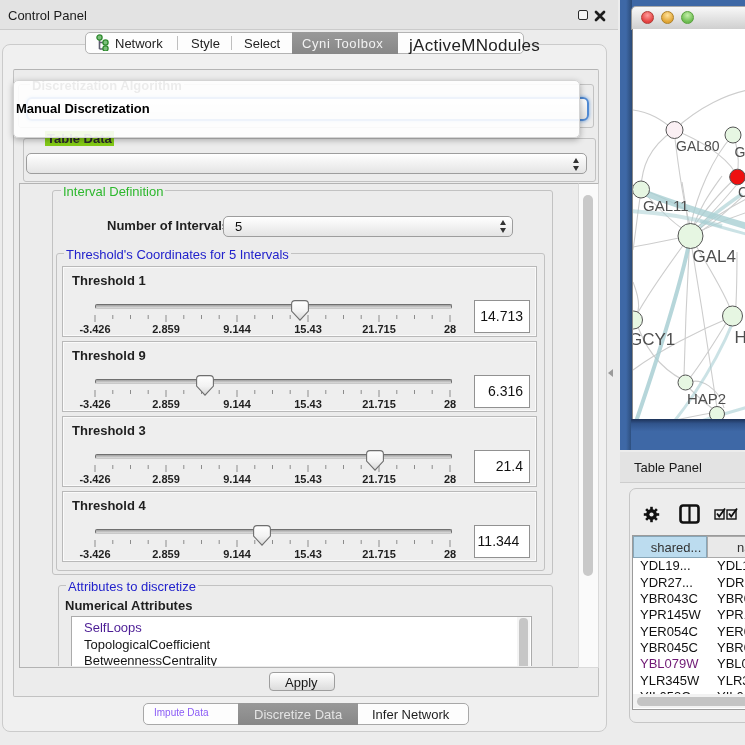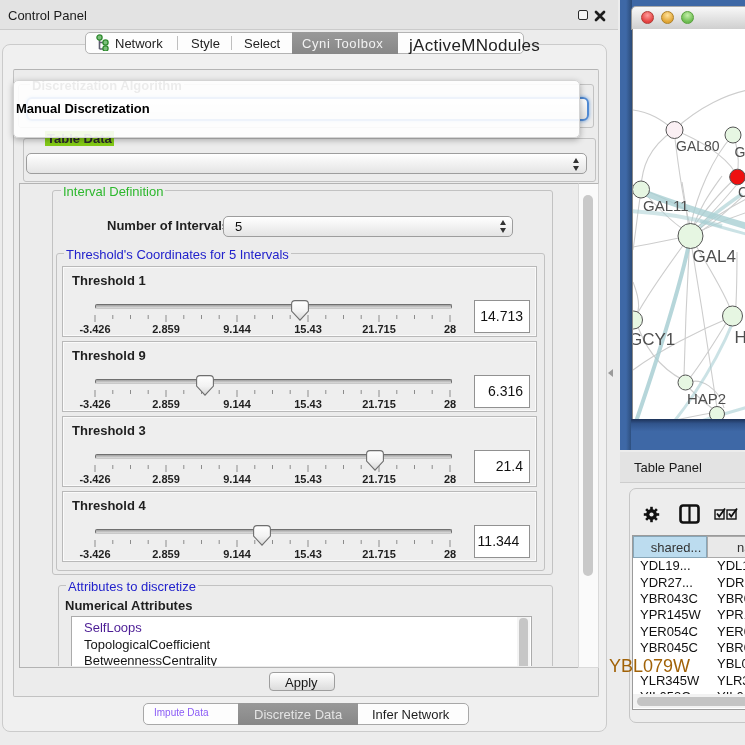--- a/index.html
+++ b/index.html
@@ -374,21 +374,21 @@
 <div class="lbl" style="left:640px;top:575px;font-size:13px;color:#111;">YDR27...</div>
 <div class="lbl" style="left:717px;top:575px;font-size:13px;color:#111;">YDR2</div>
 <div class="lbl" style="left:640px;top:591px;font-size:13px;color:#111;">YBR043C</div>
 <div class="lbl" style="left:717px;top:591px;font-size:13px;color:#111;">YBR0</div>
 <div class="lbl" style="left:640px;top:607px;font-size:13px;color:#111;">YPR145W</div>
 <div class="lbl" style="left:717px;top:607px;font-size:13px;color:#111;">YPR1</div>
 <div class="lbl" style="left:640px;top:624px;font-size:13px;color:#111;">YER054C</div>
 <div class="lbl" style="left:717px;top:624px;font-size:13px;color:#111;">YER0</div>
 <div class="lbl" style="left:640px;top:640px;font-size:13px;color:#111;">YBR045C</div>
 <div class="lbl" style="left:717px;top:640px;font-size:13px;color:#111;">YBR0</div>
-<div class="lbl" style="left:609px;top:656px;font-size:18px;color:#a16207;">YBL079W</div>
+<div class="lbl" style="left:640px;top:656px;font-size:13px;color:#701a75;">YBL079W</div>
 <div class="lbl" style="left:717px;top:656px;font-size:13px;color:#111;">YBL0</div>
 <div class="lbl" style="left:640px;top:673px;font-size:13px;color:#111;">YLR345W</div>
 <div class="lbl" style="left:717px;top:673px;font-size:13px;color:#111;">YLR3</div>
 <div class="lbl" style="left:640px;top:689px;font-size:13px;color:#111;">YIL053C</div>
 <div class="lbl" style="left:717px;top:689px;font-size:13px;color:#111;">YIL0</div>
 <div class="abs" style="left:633px;top:694px;width:112px;height:14px;background:#f2f2f2;"></div>
 <div class="abs" style="left:637px;top:697px;width:120px;height:9px;background:#c4c4c4;border-radius:4.5px;"></div>
 </div>
 
 </body></html>

